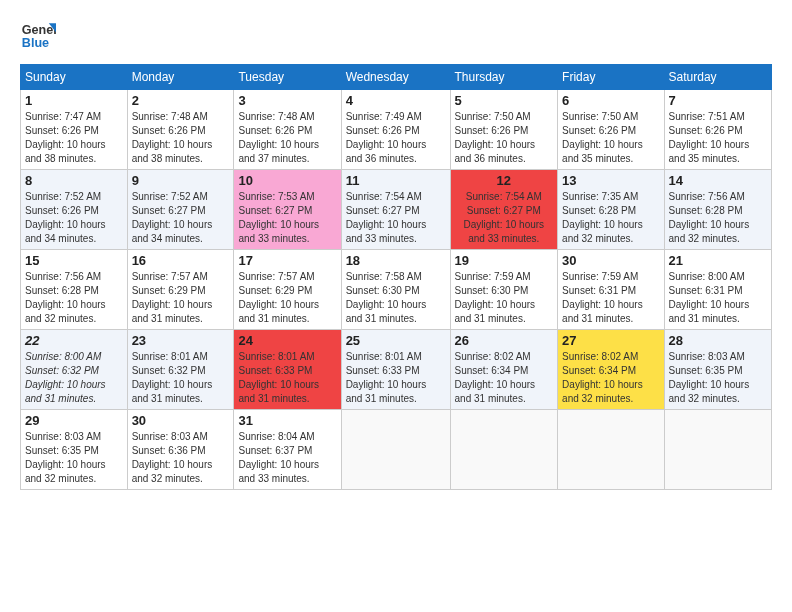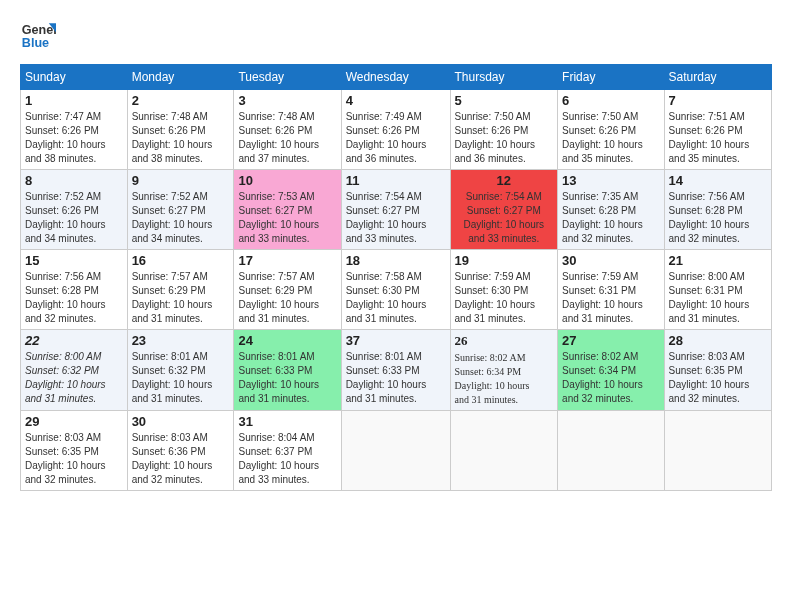--- a/index.html
+++ b/index.html
@@ -278,42 +278,42 @@
 Daylight: 10 hours
 and 31 minutes.</div>
           </td>
           <td style="background: rgb(240, 244, 250);">
             <span class="day-num">23</span>
             <div class="day-info" style="white-space: pre-line;">Sunrise: 8:01 AM
 Sunset: 6:32 PM
 Daylight: 10 hours
 and 31 minutes.</div>
           </td>
-          <td style="background: #86efac;">
+          <td style="background: #ef4444;">
             <span class="day-num">24</span>
             <div class="day-info" style="white-space: pre-line;">Sunrise: 8:01 AM
 Sunset: 6:33 PM
 Daylight: 10 hours
 and 31 minutes.</div>
           </td>
           <td style="background: rgb(240, 244, 250);">
-            <span class="day-num">37</span>
+            <span class="day-num">25</span>
             <div class="day-info" style="white-space: pre-line;">Sunrise: 8:01 AM
 Sunset: 6:33 PM
 Daylight: 10 hours
 and 31 minutes.</div>
           </td>
-          <td style="background: rgb(240, 244, 250); font-family: Liberation Serif, serif;">
+          <td style="background: rgb(240, 244, 250);">
             <span class="day-num">26</span>
             <div class="day-info" style="white-space: pre-line;">Sunrise: 8:02 AM
 Sunset: 6:34 PM
 Daylight: 10 hours
 and 31 minutes.</div>
           </td>
-          <td style="background: #86efac;">
+          <td style="background: #fde047;">
             <span class="day-num">27</span>
             <div class="day-info" style="white-space: pre-line;">Sunrise: 8:02 AM
 Sunset: 6:34 PM
 Daylight: 10 hours
 and 32 minutes.</div>
           </td>
           <td style="background: rgb(240, 244, 250);">
             <span class="day-num">28</span>
             <div class="day-info" style="white-space: pre-line;">Sunrise: 8:03 AM
 Sunset: 6:35 PM

